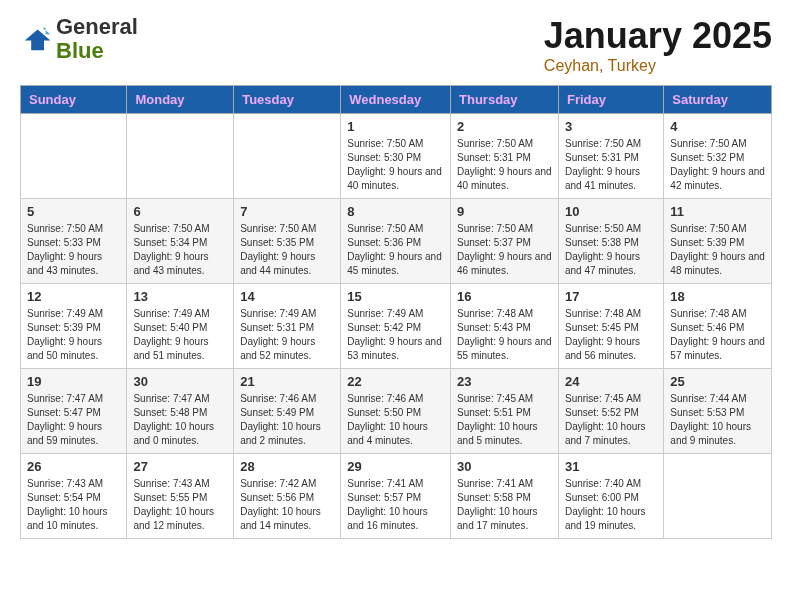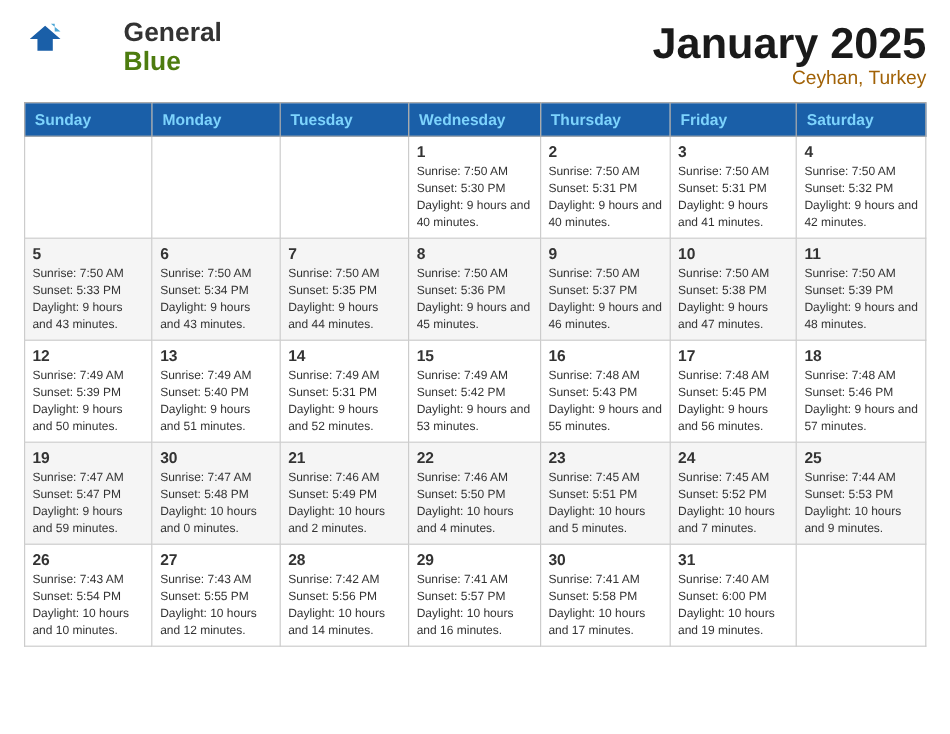--- a/index.html
+++ b/index.html
@@ -1,28 +1,28 @@
 <!DOCTYPE html>
 <html><head>
   <meta charset="utf-8">
   <style>
     * { box-sizing: border-box; margin: 0; padding: 0; }
     body { font-family: Arial, sans-serif; background: #fff; width: 792px; min-height: 612px; }
     .page { width: 792px; padding: 15px 20px; }
     .header { display: flex; justify-content: space-between; align-items: flex-start; margin-bottom: 10px; }
-    .logo { display: flex; align-items: flex-start; gap: 47px; }
+    .logo { display: flex; align-items: center; }
     .logo-text { font-size: 22px; font-weight: bold; line-height: 1.1; }
     .logo-text .general { color: #333; }
     .logo-text .blue { color: #4d7c0f; }
     .logo-icon { width: 32px; height: 32px; margin-right: 4px; }
-    .title-block { text-align: right; }
+    .title-block { }
     .month-title { font-size: 36px; font-weight: bold; color: #1a1a1a; }
     .location { font-size: 16px; color: #a16207; }
     .calendar { width: 100%; border-collapse: collapse; }
-    .calendar th { background: #1a5fa8; color: #7dd3fc; text-align: left; padding: 6px 8px; font-size: 13px; border: 1px solid #aaa; }
+    .calendar th { background: #1a5fa8; color: #f0abfc; text-align: left; padding: 6px 8px; font-size: 13px; border: 1px solid #aaa; }
     .calendar td { vertical-align: top; border: 1px solid #ccc; padding: 5px 6px; width: 113px; min-height: 80px; font-size: 11px; color: #333; background: #fff; }
     .calendar tr:nth-child(even) td { background: #f5f5f5; }
     .day-num { font-size: 13px; font-weight: bold; margin-bottom: 3px; }
     .day-info { font-size: 10px; line-height: 1.4; color: #333; }
     .empty { background: #f9f9f9; }
   </style>
 </head>
 <body>
 
 <div class="page">
@@ -112,21 +112,21 @@
 Daylight: 9 hours and 45 minutes.</div>
           </td>
           <td>
             <div class="day-num">9</div>
             <div class="day-info">Sunrise: 7:50 AM
 Sunset: 5:37 PM
 Daylight: 9 hours and 46 minutes.</div>
           </td>
           <td>
             <div class="day-num">10</div>
-            <div class="day-info">Sunrise: 7:50 AM
+            <div class="day-info">Sunrise: 5:50 AM
 Sunset: 5:38 PM
 Daylight: 9 hours and 47 minutes.</div>
           </td>
           <td>
             <div class="day-num">11</div>
             <div class="day-info">Sunrise: 7:50 AM
 Sunset: 5:39 PM
 Daylight: 9 hours and 48 minutes.</div>
           </td>
         </tr>

